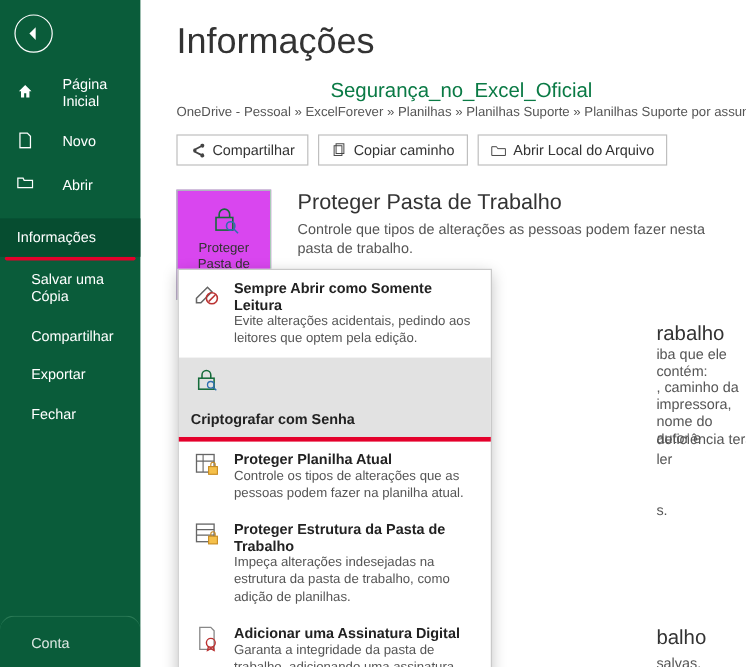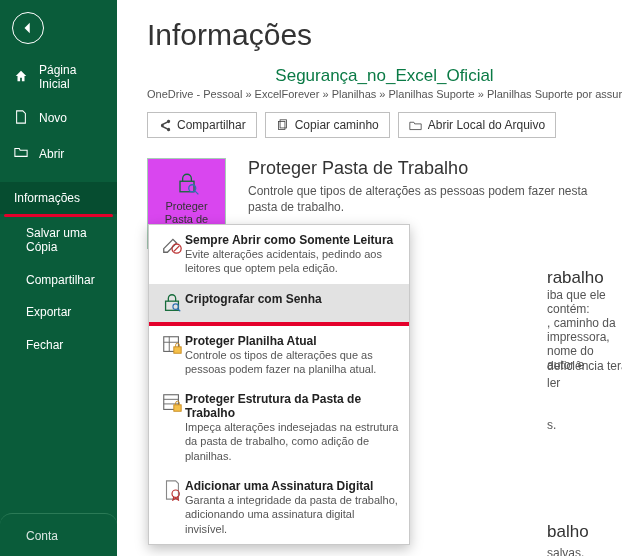--- a/index.html
+++ b/index.html
@@ -1,42 +1,42 @@
 <!DOCTYPE html>
 <html><head>
 <meta charset="utf-8">
 <style>
   * { box-sizing: border-box; margin: 0; padding: 0; font-family: "Segoe UI", Arial, sans-serif; }
   body { width: 622px; height: 556px; overflow: hidden; background: #fff; display: flex; }
   .sidebar { width: 117px; background: #0a5c3a; color: #fff; display: flex; flex-direction: column; padding-top: 8px; font-size: 12px; }
   .back-btn { width: 32px; height: 32px; border: 1.5px solid #fff; border-radius: 50%; margin: 4px 0 10px 12px; display: flex; align-items: center; justify-content: center; cursor: pointer; }
   .back-btn svg { width: 14px; height: 14px; fill: #fff; }
-  .nav-item { padding: 9px 10px 9px 14px; display: flex; align-items: center; gap: 11px; cursor: pointer; line-height: 1.2; }
+  .nav-item { padding: 9px 10px 9px 14px; display: flex; align-items: center; gap: 24px; cursor: pointer; line-height: 1.2; }
   .nav-item.home svg, .nav-item .nicon svg { width: 14px; height: 14px; fill: #fff; flex: 0 0 14px; }
   .nav-item.selected { background: #064d30; position: relative; }
   .nav-item.sub { padding-left: 26px; }
   .red-underline { height: 3px; background: #e4002b; margin: 0 4px 0 4px; border-radius: 2px; }
   .nav-sep { height: 10px; }
   .sidebar .bottom { margin-top: auto; border-top: 1px solid #2b7a56; padding-top:6px; padding-bottom:4px;border-radius:12px;}
   .main { flex: 1; padding: 18px 0 0 30px; color: #333; position: relative; overflow: hidden; }
   h1.title { font-weight: 300; font-size: 30px; color: #333; margin-bottom: 14px; }
   .filename { color: #0a7a45; font-size: 17px; margin-bottom: 2px; text-align: center; }
   .breadcrumb { font-size: 11px; color: #555; margin-bottom: 12px; white-space: nowrap; }
   .actions { display: flex; gap: 8px; margin-bottom: 20px; }
   .action-btn { border: 1px solid #bfbfbf; background: #fff; padding: 5px 10px; font-size: 12px; display: flex; align-items: center; gap: 6px; cursor: pointer; }
   .action-btn svg { width: 13px; height: 13px; fill: #444; }
   .section { display: flex; gap: 22px; align-items: flex-start; margin-bottom: 24px; position: relative; }
   .big-btn { width: 79px; background: #d946ef; border: 1px solid #a7cdb6; text-align: center; padding: 10px 6px 8px 6px; cursor: pointer; font-size: 11px; color: #333; line-height: 1.2; }
   .big-btn svg { width: 28px; height: 28px; }
   .big-btn .chev { font-size: 9px; margin-left: 2px; }
   .sect-body h2 { font-size: 18px; font-weight: 400; color: #333; margin-bottom: 4px; }
   .sect-body p { font-size: 12px; color: #555; max-width: 340px; line-height: 1.35; }
   .dropdown { position: absolute; left: 148px; top: 224px; width: 262px; background: #fff; border: 1px solid #c9c9c9; box-shadow: 0 4px 12px rgba(0,0,0,0.25); z-index: 10; }
-  .dd-item { display: flex; padding: 8px 10px 8px 10px; cursor: pointer; border-bottom: 0; }
-  .dd-item.highlight { background: #e2e2e2; position: relative; }
+  .dd-item { display: flex; gap: 10px; padding: 8px 10px 8px 10px; cursor: pointer; border-bottom: 0; }
+  .dd-item.highlight { background: #e2e2e2; position: relative; flex-direction: column; }
   .dd-item .ddicon { width: 26px; flex: 0 0 26px; display:flex; align-items:flex-start; justify-content:center;}
   .dd-item .ddicon svg { width: 22px; height: 22px; }
   .dd-item .ddtext strong { font-size: 12px; font-weight: 600; display: block; color: #222; }
   .dd-item .ddtext span { font-size: 11px; color: #555; line-height: 1.3; display: block; }
   .dd-red { height: 4px; background: #e4002b; margin: 0; }
   .partial-section { position: absolute; left: 430px; font-size: 12px; color:#555; }
   .ps1{ top: 268px;} .ps1 h2{font-size:17px; font-weight:400; color:#333; margin-bottom:0;}
   .ps2{ top: 358px; width:180px; line-height:1.4;}
   .ps3{ top: 418px;}
   .ps4{ top: 486px;} .ps4 h2{font-size:17px; font-weight:400; color:#333; margin-bottom:4px;margin-top:36px;}

